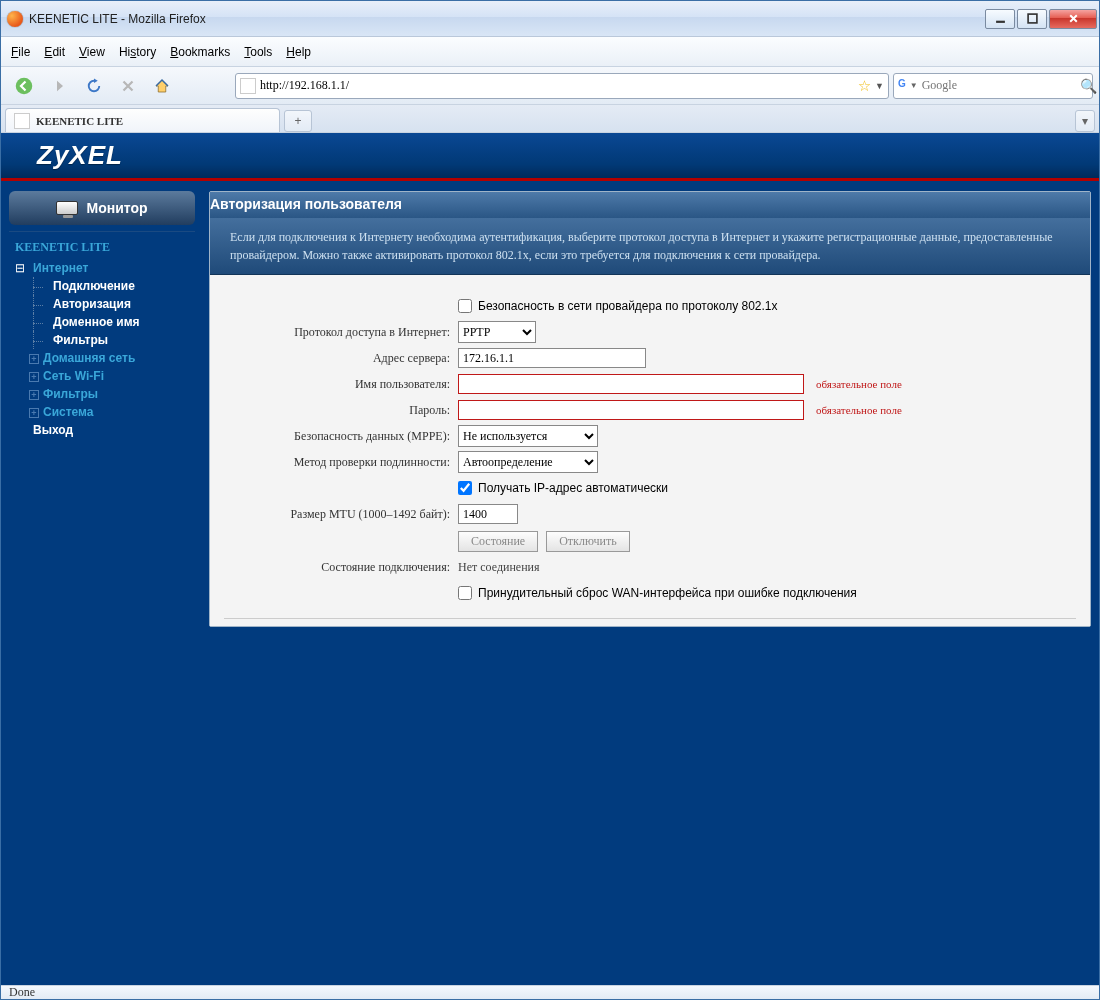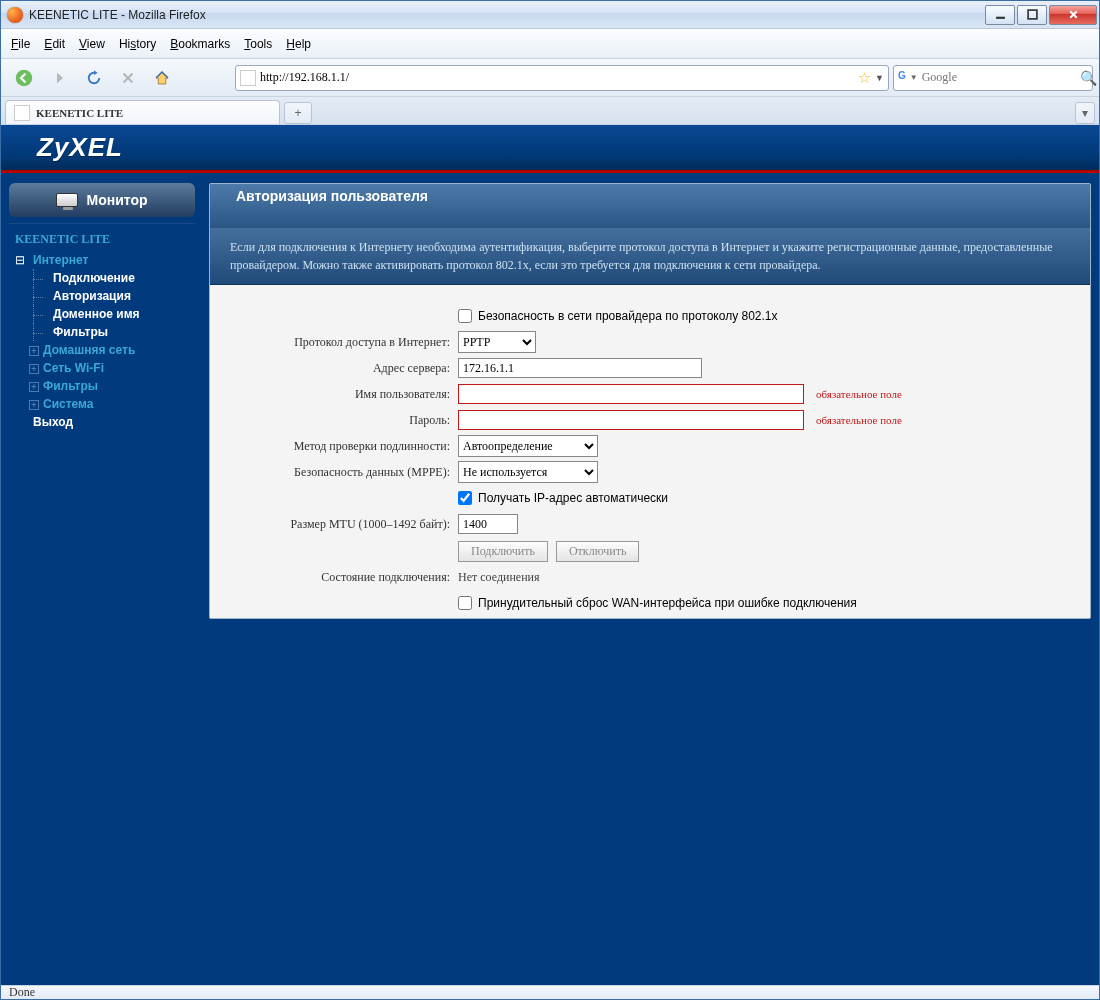--- a/index.html
+++ b/index.html
@@ -1,20 +1,20 @@
 <!DOCTYPE html>
 <html><head>
 <meta charset="utf-8">
 <style>
 * { box-sizing: border-box; margin: 0; padding: 0; }
 body { font-family: Tahoma, Arial, sans-serif; font-size: 12px; background: #fff; width: 1100px; height: 1000px; overflow: hidden; }
 
 
 .window { width: 1100px; height: 1000px; display: flex; flex-direction: column; border: 1px solid #3a6ea5; }
-.titlebar { height: 28px; background: linear-gradient(#e8eff9,#d5e3f6 45%,#c7d8ef 46%,#d9e6f6); display: flex; align-items: center; padding: 0 2px 0 6px; border-bottom: 1px solid #bac8da; }
+.titlebar { height: 36px; background: linear-gradient(#e8eff9,#d5e3f6 45%,#c7d8ef 46%,#d9e6f6); display: flex; align-items: center; padding: 0 2px 0 6px; border-bottom: 1px solid #bac8da; }
 .titlebar .ff-icon { width: 16px; height: 16px; border-radius: 8px; background: radial-gradient(circle at 30% 30%, #ffb34a, #e8591b 70%); margin-right: 6px; box-shadow: 0 0 1px #333; }
 .titlebar .title { color:#222; }
 .titlebar .spacer { flex: 1; }
 .winbtns { display: flex; gap: 2px; }
 .winbtn { width: 30px; height: 20px; border: 1px solid #7a8aa0; border-radius: 2px; background: linear-gradient(#f7fbff,#d4e3f4); display:flex;align-items:center;justify-content:center;font-size:11px;color:#333;}
 .winbtn.close { background: linear-gradient(#f5a3a0,#e55c50 45%,#c9362c 46%,#e76b5f); color:#fff; width:48px;}
 .winbtn.max { }
 .winbtn svg { width:11px; height:11px; }
 
 
@@ -67,29 +67,29 @@
 .tree .lvl1{padding-left:28px;}
 .tree .lvl1::before{content:'';position:absolute;left:8px;top:0;bottom:0;border-left:1px dotted #5a7ea6;}
 .tree .lvl1 .dash{position:absolute;left:8px;top:10px;width:10px;border-top:1px dotted #5a7ea6;}
 .tree .group{position:relative;}
 .tree .group>a{padding-left:22px;}
 .tree .group>a .exp{left:4px;}
 .tree .sub{padding-left:14px;}
 
 
 .mainpanel{flex:1;background:#f4f4f4;border:1px solid #9fb4c8;border-radius:2px;display:flex;flex-direction:column;max-height:436px;}
-.mh{height:44px;background:linear-gradient(#4e7aa9,#2a5685);color:#fff;font:bold 14px Arial;padding:4px 26px;}
+.mh{height:26px;background:linear-gradient(#4e7aa9,#2a5685);color:#fff;font:bold 14px Arial;padding:4px 0;}
 .mdesc{background:linear-gradient(#446f9d,#1f4a79);color:#cde0f0;padding:10px 20px;font:12px Verdana;line-height:1.5;border-bottom:1px solid #123458;}
 .formarea{flex:1;overflow:auto;padding:16px 14px 10px 14px;background:#f4f4f4;position:relative;}
 .row{display:flex;align-items:center;margin:4px 0;min-height:22px;}
 .lbl{width:234px;text-align:right;padding-right:8px;color:#333;font:12px Verdana;}
 .ctl{display:flex;align-items:center;gap:6px;}
 .ctl input[type=text],.ctl input[type=password]{border:1px solid #888;height:20px;padding:1px 4px;font:12px Verdana;}
 .ctl select{border:1px solid #888;height:22px;font:12px Verdana;background:#fff;}
-.ctl input.w-ip{width:244px;font-family:Liberation Serif, serif;}
+.ctl input.w-ip{width:188px;font-family:Liberation Serif, serif;}
 .ctl input.w-user{width:346px;}
 .ctl input.w-mtu{width:60px;}
 .req{color:#c01818;font:11px Verdana;margin-left:6px;}
 .chk{width:14px;height:14px;margin:0;}
 .statusline{color:#444;font:12px Verdana;}
 .btnrow{display:flex;gap:8px;margin-top:2px;}
 .btnrow button{padding:2px 12px;font:12px Verdana;border:1px solid #999;background:linear-gradient(#fdfdfd,#e4e4e4);color:#888;}
 .apply{position:relative;text-align:right;margin-top:14px;padding-top:8px;border-top:1px solid #ccc;}
 
 
@@ -255,30 +255,30 @@
 
           <div class="row">
             <div class="lbl">Пароль:</div>
             <div class="ctl">
                 <input type="password" class="w-user" style="border-color: rgb(192, 24, 24);">
                 <span class="req">обязательное поле</span>
               </div>
           </div>
 
           <div class="row">
+            <div class="lbl">Безопасность данных (MPPE):</div>
+            <div class="ctl">
+                <select style="width:140px"><option>Не используется</option></select>
+              </div>
+          </div>
+
+          <div class="row">
             <div class="lbl">Метод проверки подлинности:</div>
             <div class="ctl">
                 <select style="width:140px"><option>Автоопределение</option></select>
-              </div>
-          </div>
-
-          <div class="row">
-            <div class="lbl">Безопасность данных (MPPE):</div>
-            <div class="ctl">
-                <select style="width:140px"><option>Не используется</option></select>
               </div>
           </div>
 
           <div class="row">
               <div class="lbl"></div>
               <div class="ctl">
             <input type="checkbox" class="chk" checked="" style="">
             <span>Получать IP-адрес автоматически</span>
           </div>
             </div>
@@ -286,21 +286,21 @@
           <div class="row">
             <div class="lbl">Размер MTU (1000–1492 байт):</div>
             <div class="ctl">
                 <input type="text" class="w-mtu" value="1400" style="">
               </div>
           </div>
 
           <div class="row">
               <div class="lbl"></div>
               <div class="ctl btnrow">
-            <button disabled="">Подключить</button>
+            <button disabled="">Состояние</button>
             <button disabled="">Отключить</button>
           </div>
             </div>
 
           <div class="row" style="margin-top:0;">
             <div class="lbl">Состояние подключения:</div>
             <div class="ctl statusline">Нет соединения</div>
           </div>
 
           <div class="row">

